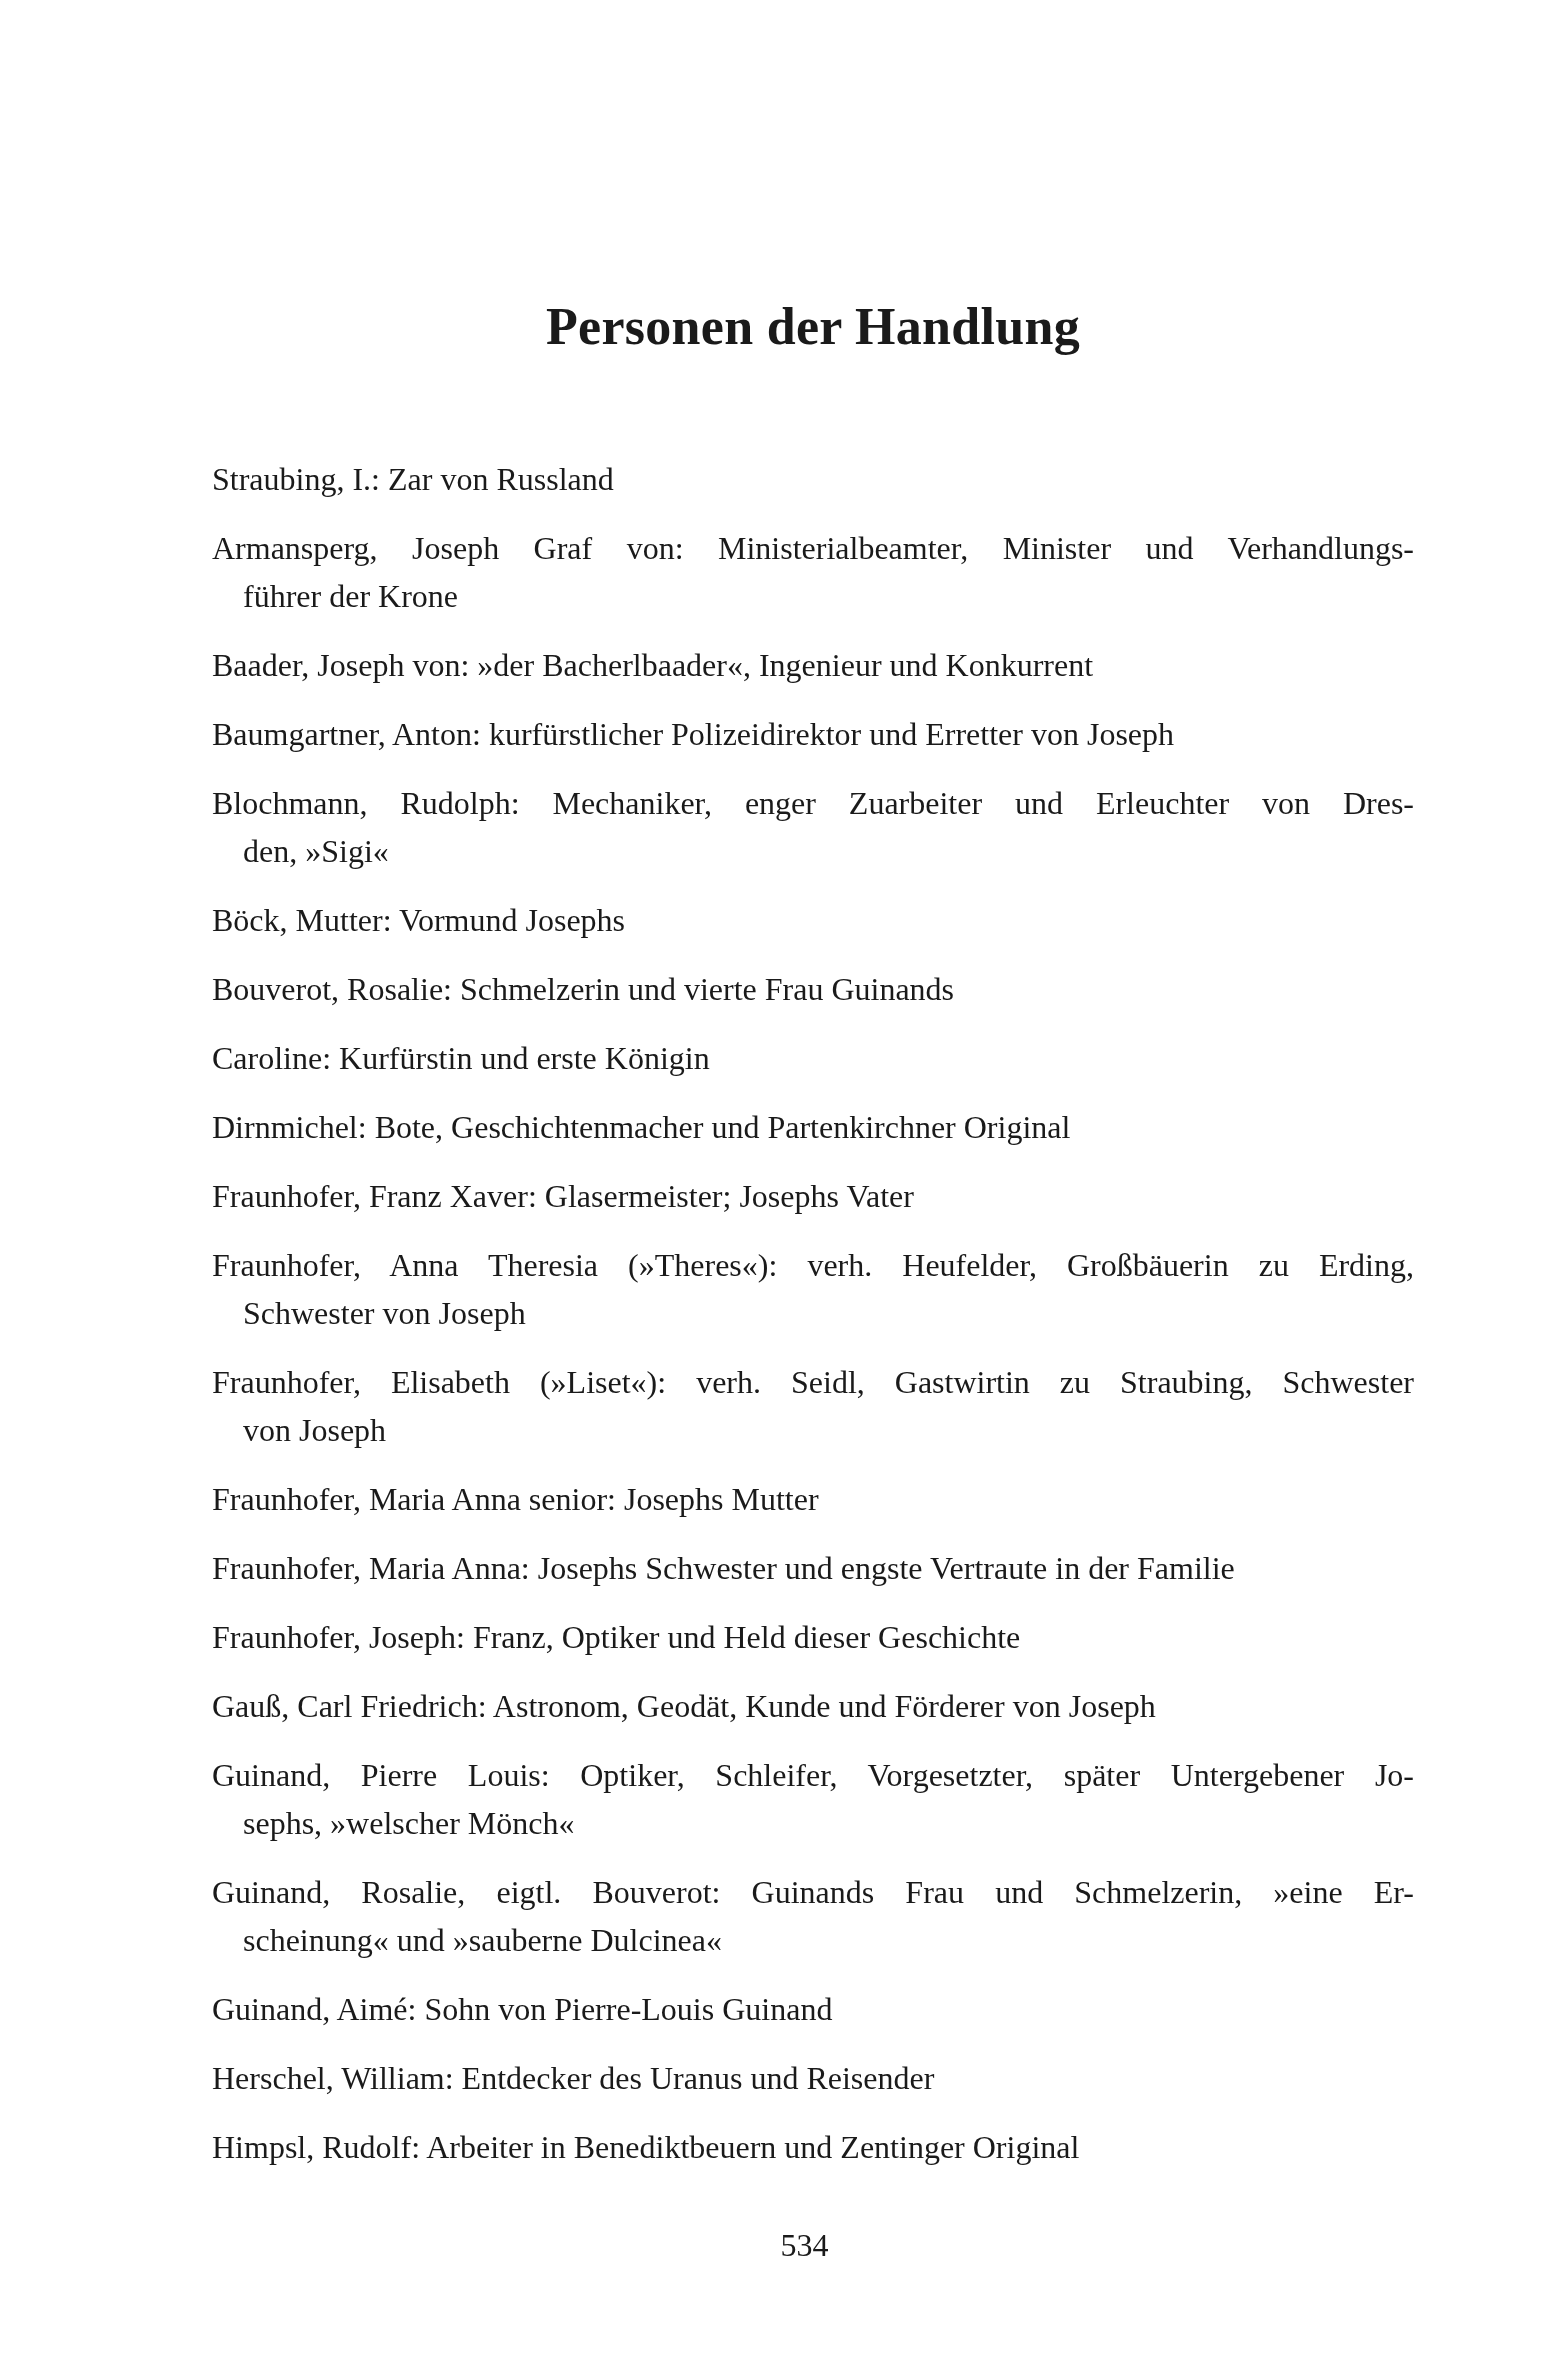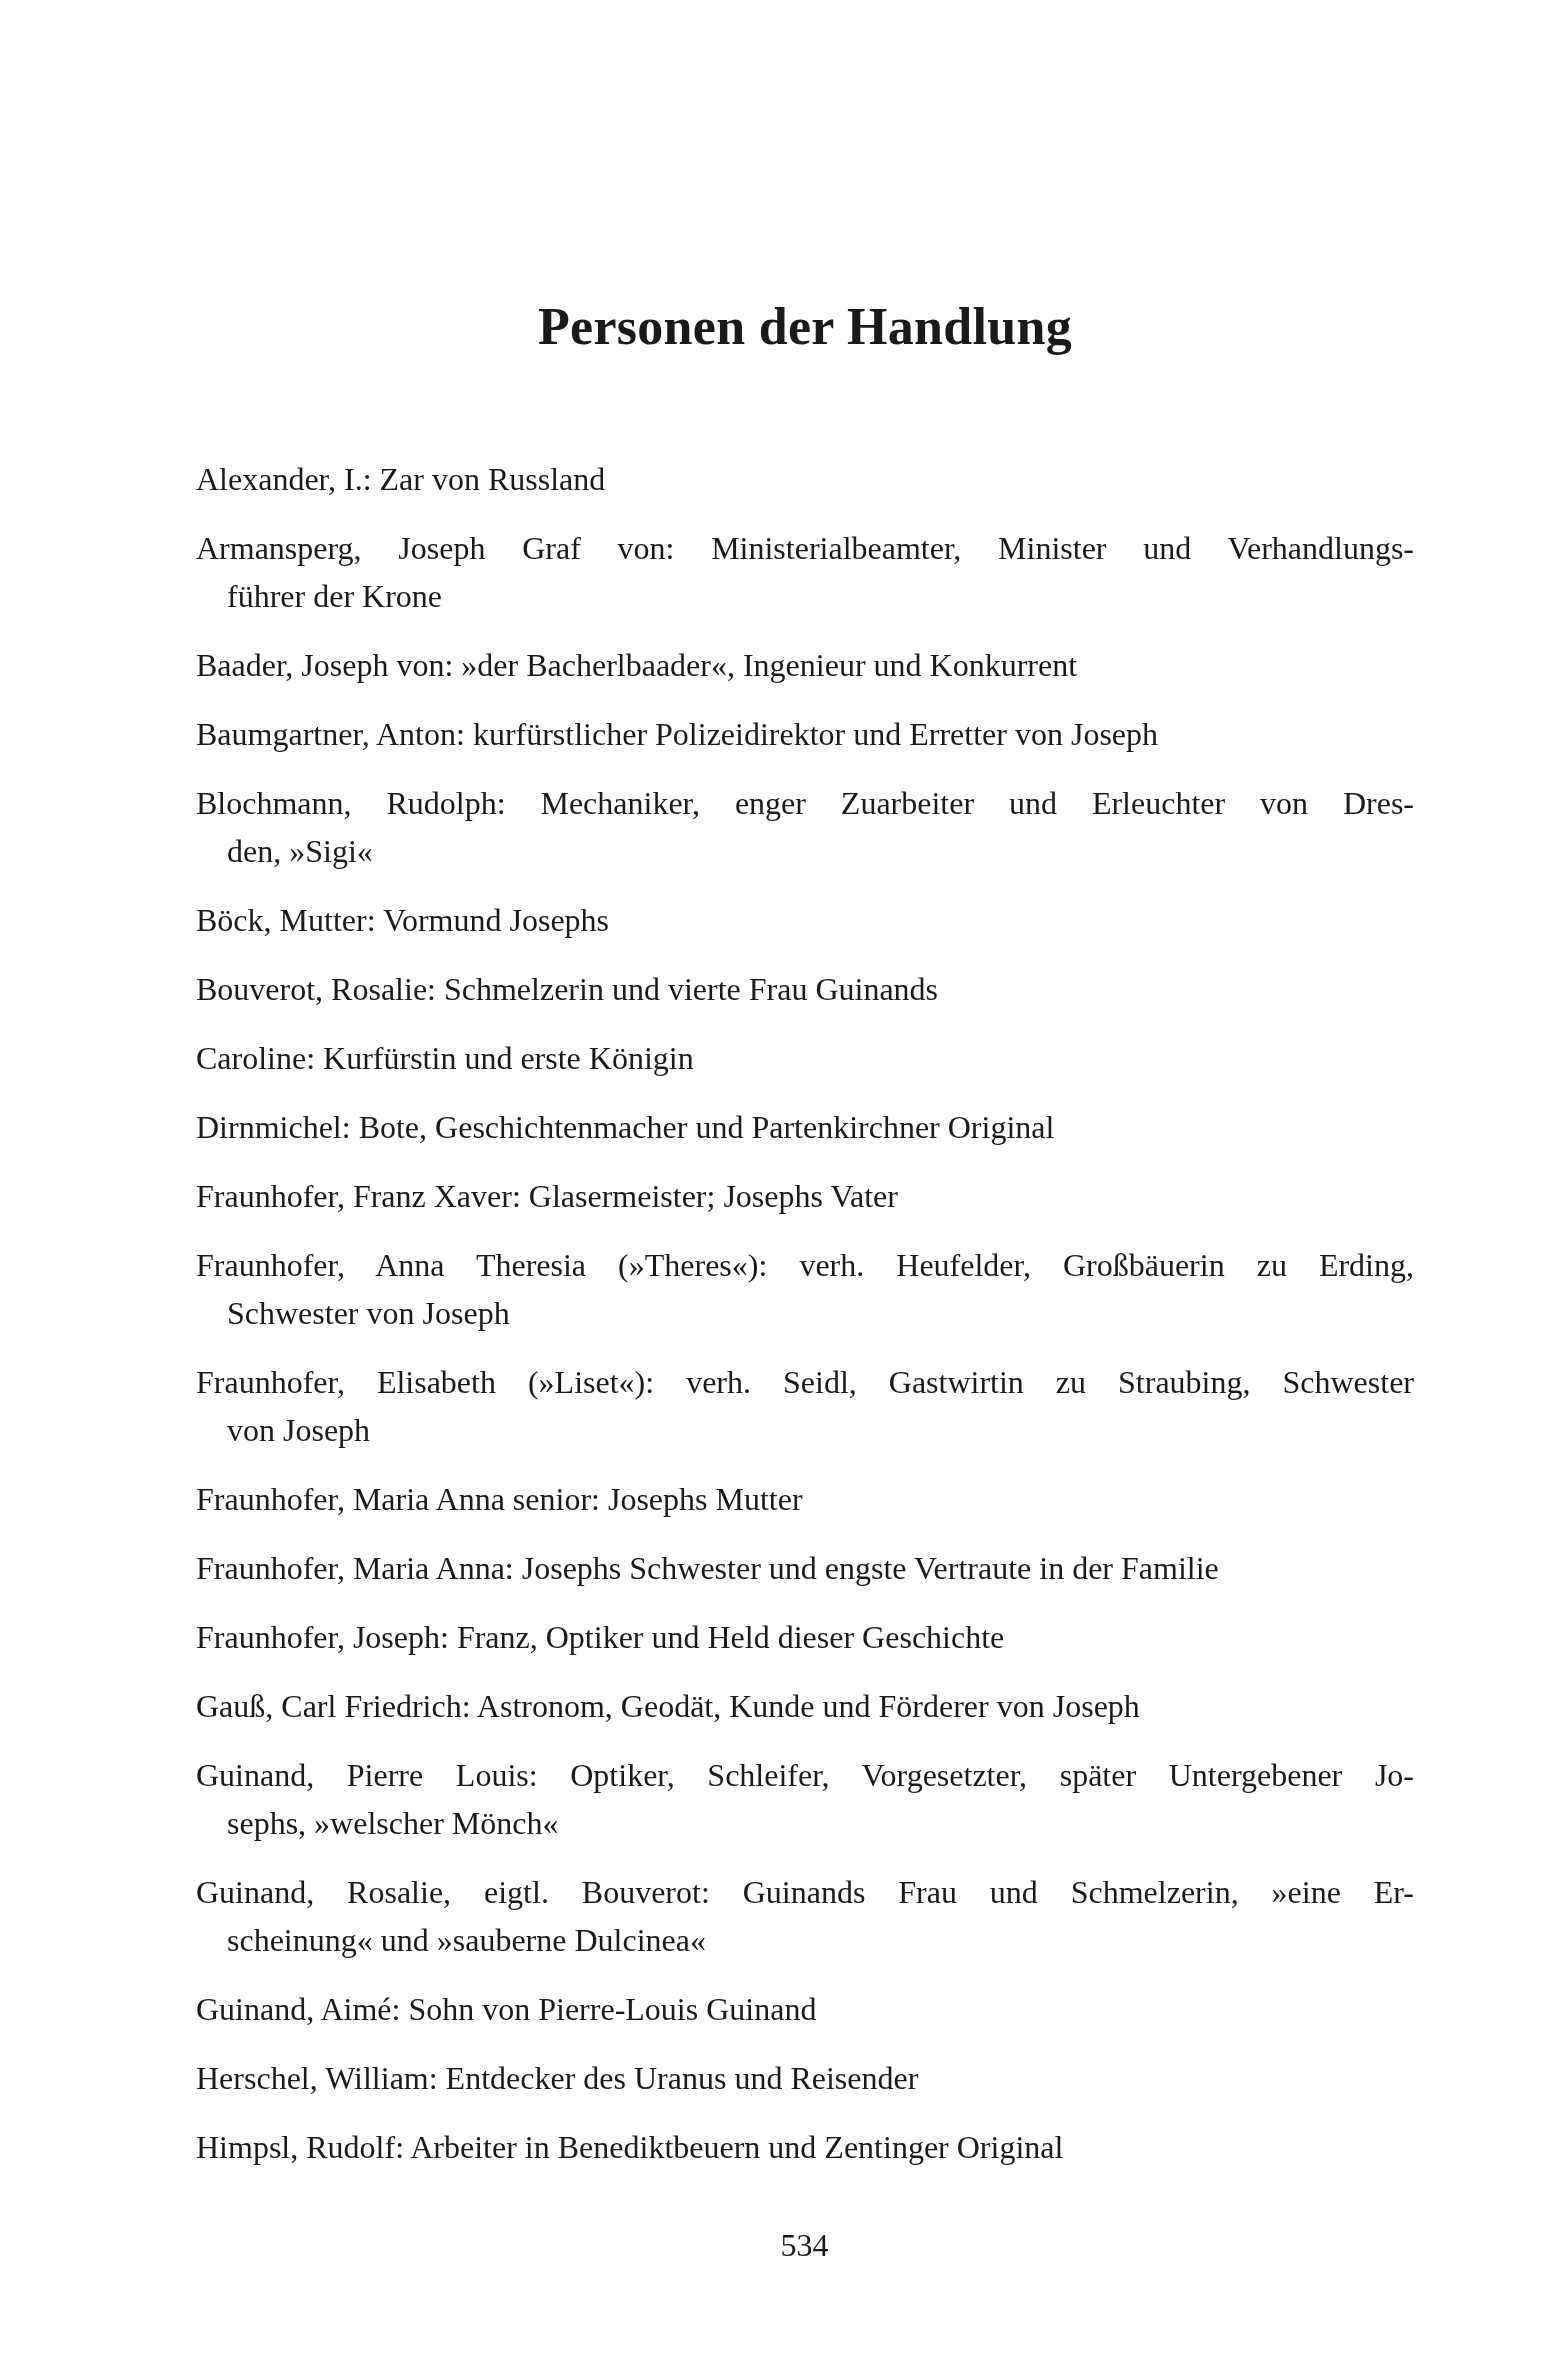--- a/index.html
+++ b/index.html
@@ -12,20 +12,21 @@
     width: 1568px;
     height: 2377px;
     background: #ffffff;
     color: #1a1a1a;
     font-family: "Liberation Serif", "DejaVu Serif", serif;
     overflow: hidden;
   }
   .content {
     padding-left: 196px;
     padding-right: 154px; 
+    margin-left: 16px;
   }
   .title {
     margin: 0;
     padding-top: 297px;
     margin-bottom: 98px;
     font-size: 52px;
     line-height: 60px;
     font-weight: 700;
     text-align: center;
     letter-spacing: 0.3px;
@@ -60,21 +61,21 @@
   }
 </style>
 </head>
 <body>
 
 <div class="page">
   <div class="content">
     <h1 class="title">Personen der Handlung</h1>
     <div>
         <div class="entry">
-          <div class="line">Alexander, I.: Zar von Russland</div>
+          <div class="line">Straubing, I.: Zar von Russland</div>
         </div>
         <div class="entry">
           <div class="line fill">Armansperg, Joseph Graf von: Ministerialbeamter, Minister und Verhandlungs-</div>
           <div class="line cont">führer der Krone</div>
         </div>
         <div class="entry">
           <div class="line">Baader, Joseph von: »der Bacherlbaader«, Ingenieur und Konkurrent</div>
         </div>
         <div class="entry">
           <div class="line">Baumgartner, Anton: kurfürstlicher Polizeidirektor und Erretter von Joseph</div>

